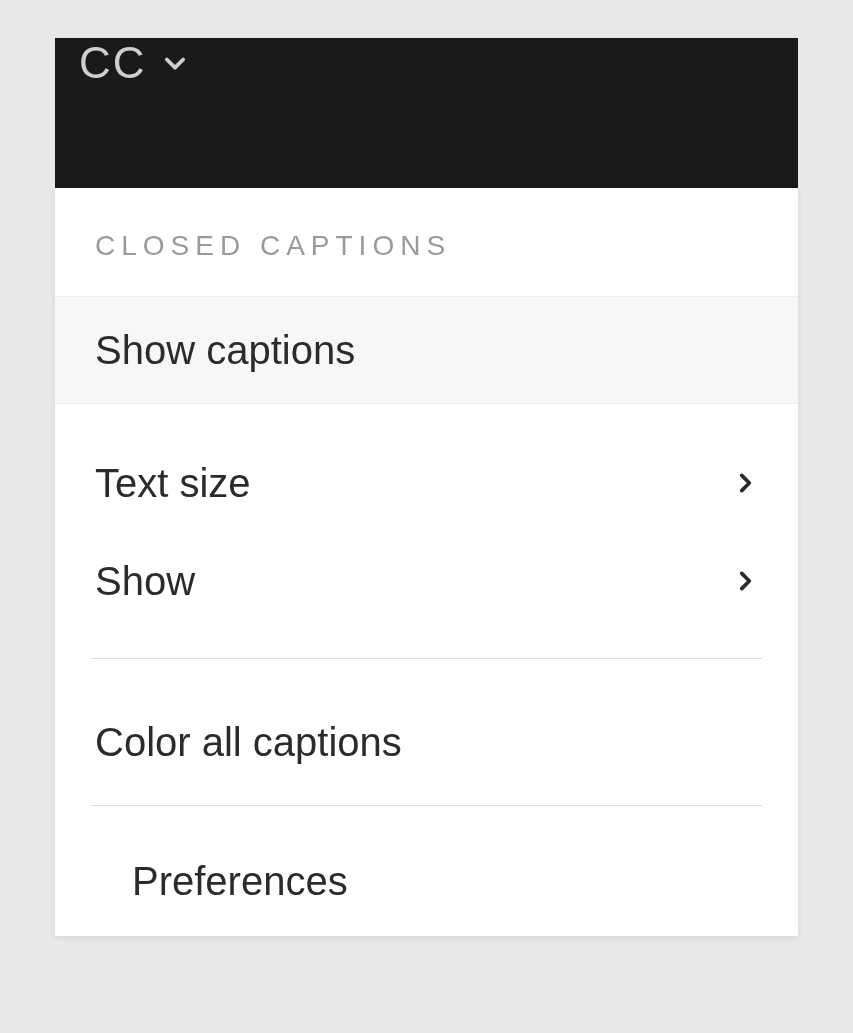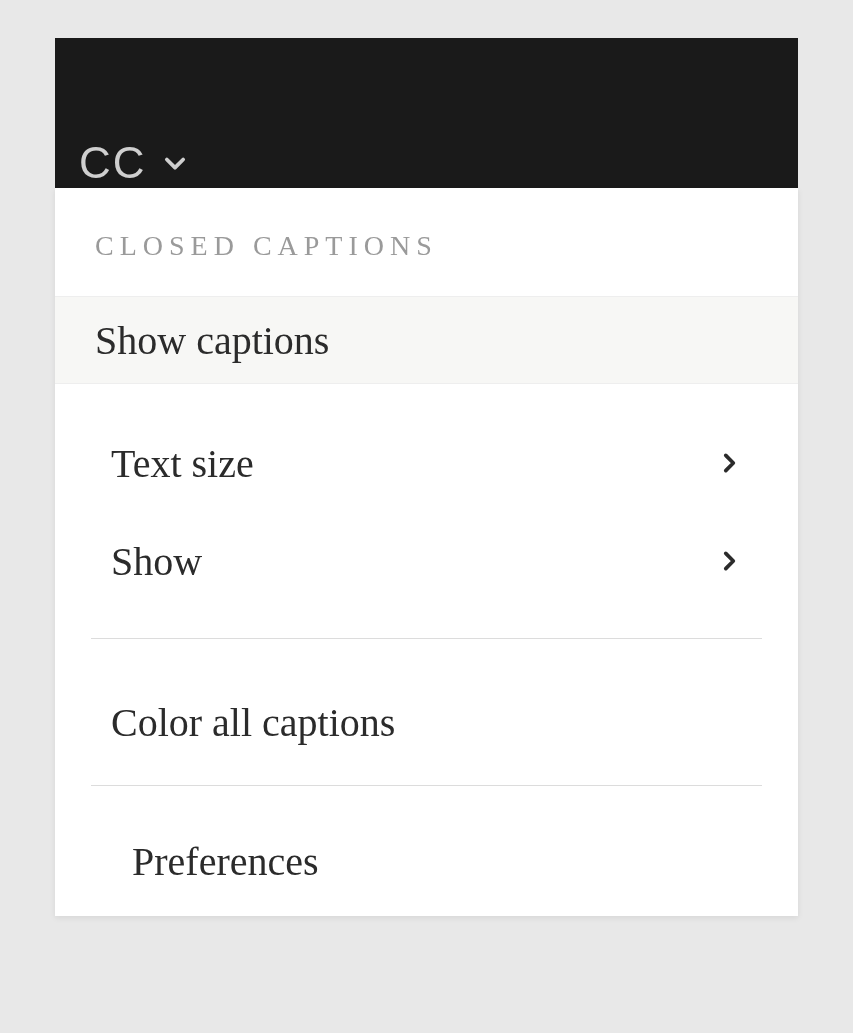--- a/index.html
+++ b/index.html
@@ -11,21 +11,21 @@
       width: 853px;
       height: 1033px;
       background: #e8e8e8;
       font-family: -apple-system, BlinkMacSystemFont, "Segoe UI", Arial, sans-serif;
       padding: 38px 55px;
     }
     .toolbar {
       background: #1a1a1a;
       height: 150px;
       display: flex;
-      align-items: flex-end;
+      align-items: flex-start;
       padding-left: 24px;
     }
     .cc-button {
       display: flex;
       align-items: center;
       gap: 14px;
       cursor: pointer;
     }
     .cc-label {
       color: #cfcfcf;
@@ -37,21 +37,20 @@
       width: 28px;
       height: 28px;
     }
     .chevron-down svg {
       width: 100%;
       height: 100%;
     }
     .dropdown {
       background: #ffffff;
       box-shadow: 0 2px 6px rgba(0,0,0,0.08);
-      font-family: Liberation Serif, serif;
     }
     .dropdown-header {
       color: #9a9a9a;
       font-size: 28px;
       font-weight: 500;
       letter-spacing: 6px;
       padding: 42px 40px 34px 40px;
     }
     .menu-item {
       display: flex;
@@ -62,30 +61,30 @@
     }
     .menu-item-label {
       color: #2b2b2b;
       font-size: 40px;
       font-weight: 400;
     }
     .highlighted {
       background: #f7f7f5;
       border-top: 1px solid #eeeeee;
       border-bottom: 1px solid #eeeeee;
-      height: 88px;
+      height: 108px;
       align-items: center;
     }
     .divider {
       border: none;
       border-top: 1px solid #dcdcdc;
       margin: 0 36px;
     }
     .section {
-      padding: 28px 16px;
+      padding: 28px 0;
     }
     .submenu-item {
       height: 98px;
     }
     .plain-item {
       height: 110px;
     }
     .pad-top {
       padding-top: 30px;
     }

